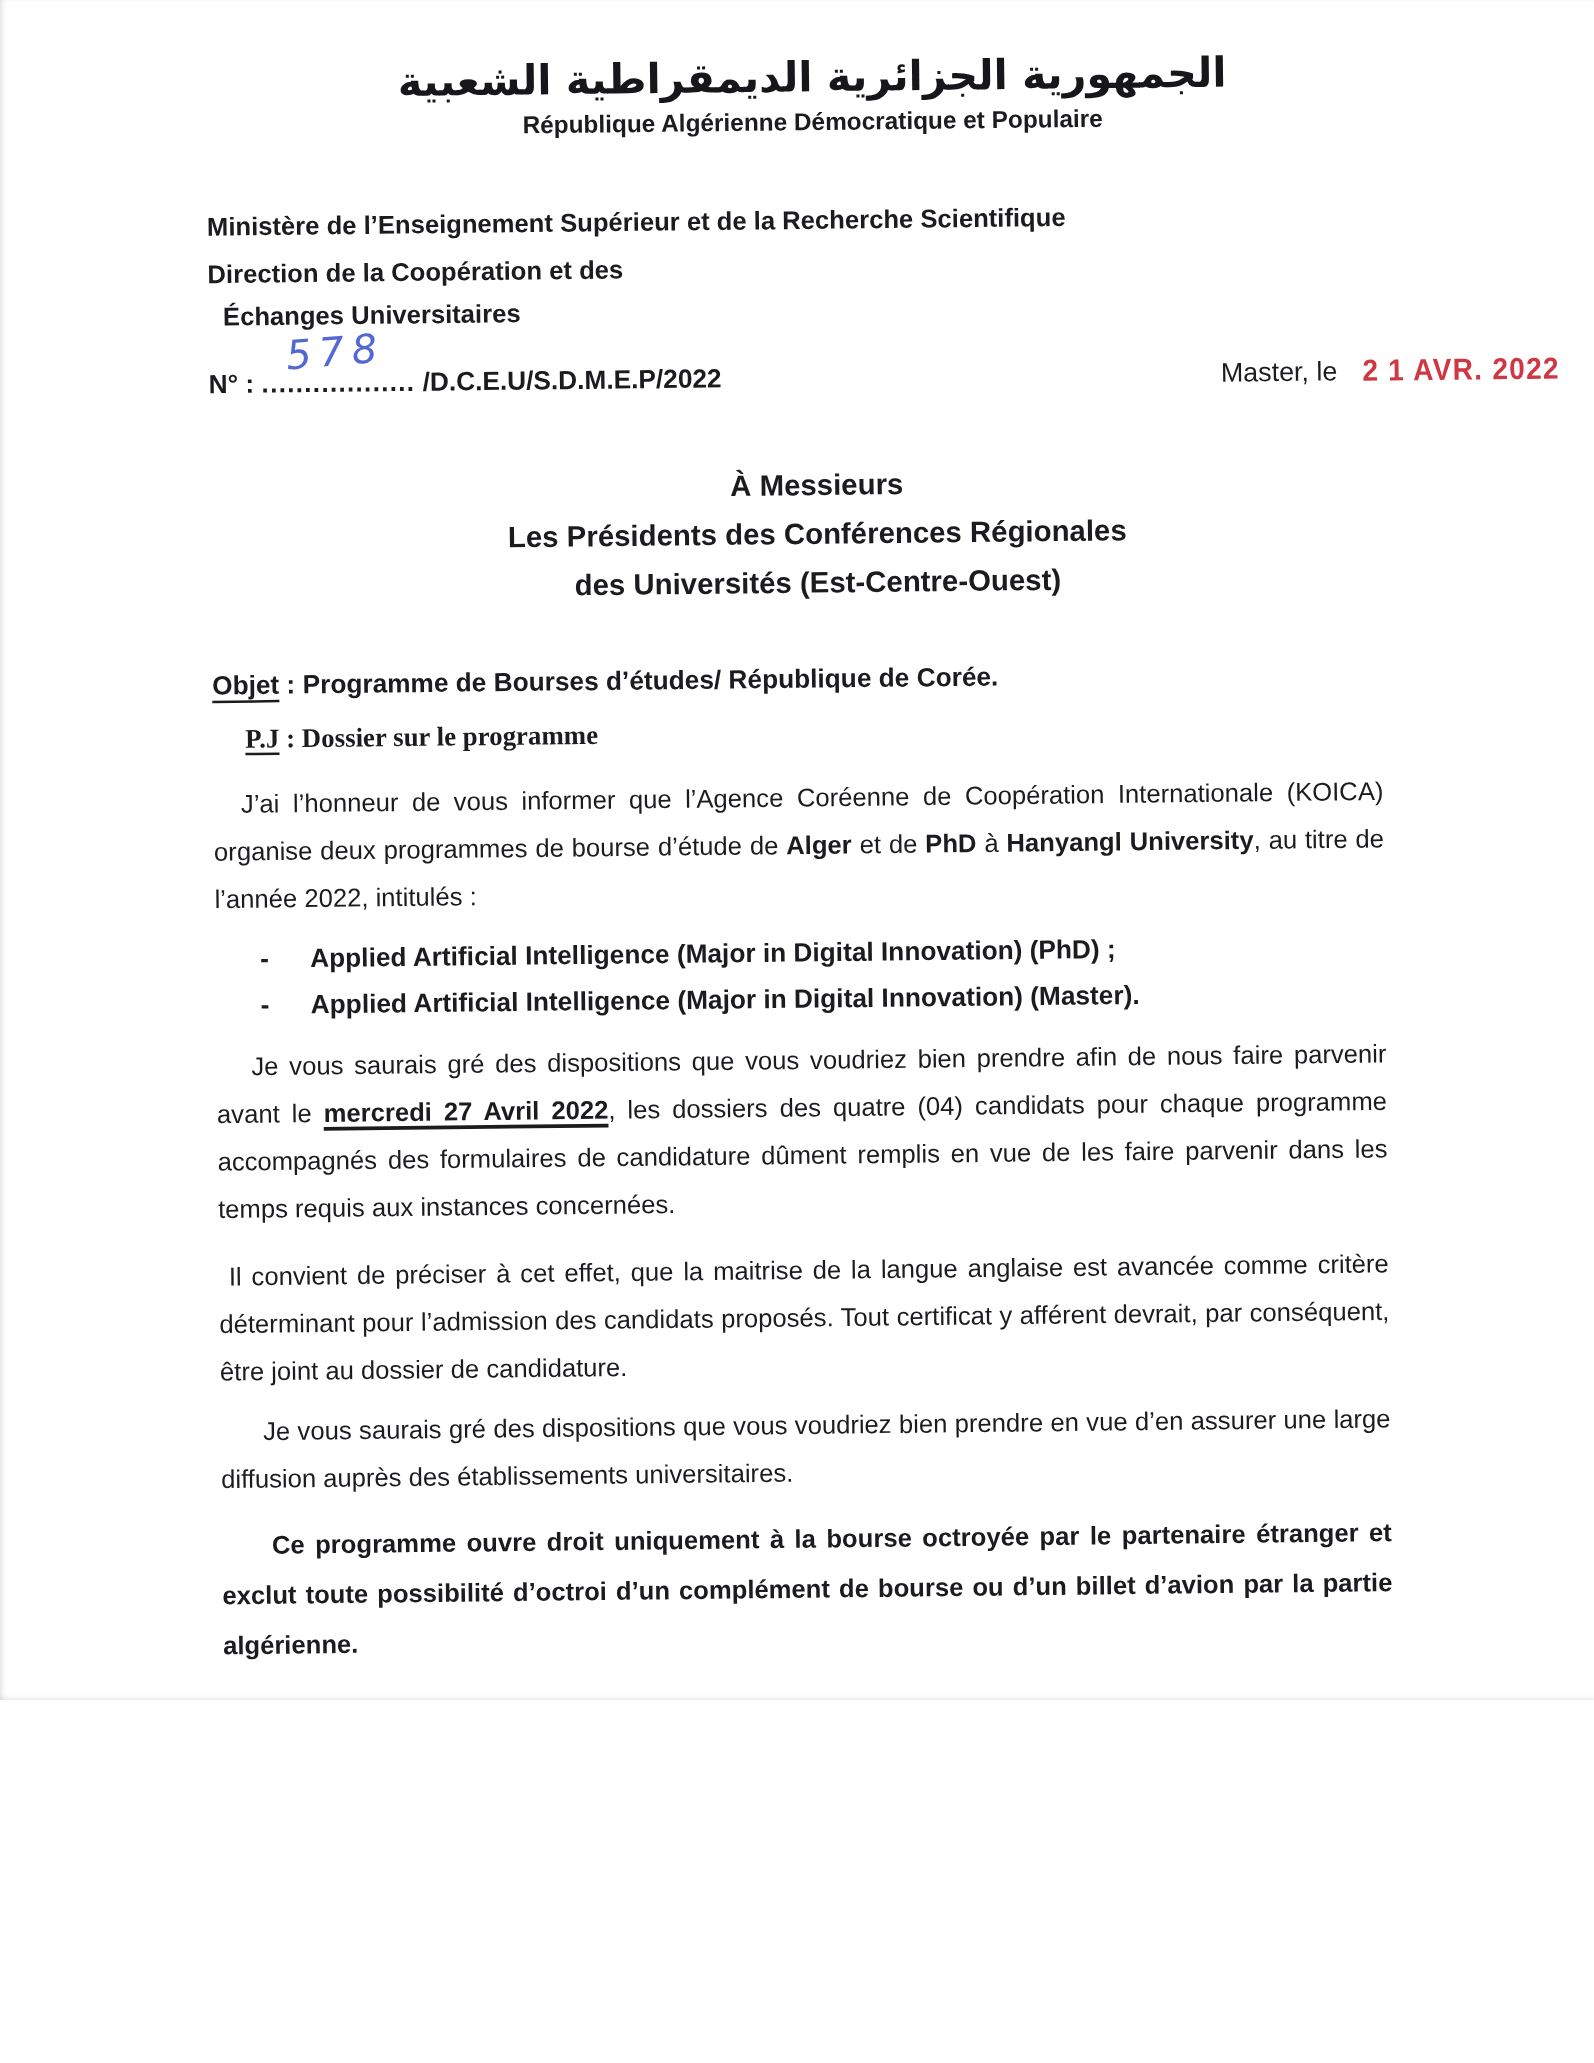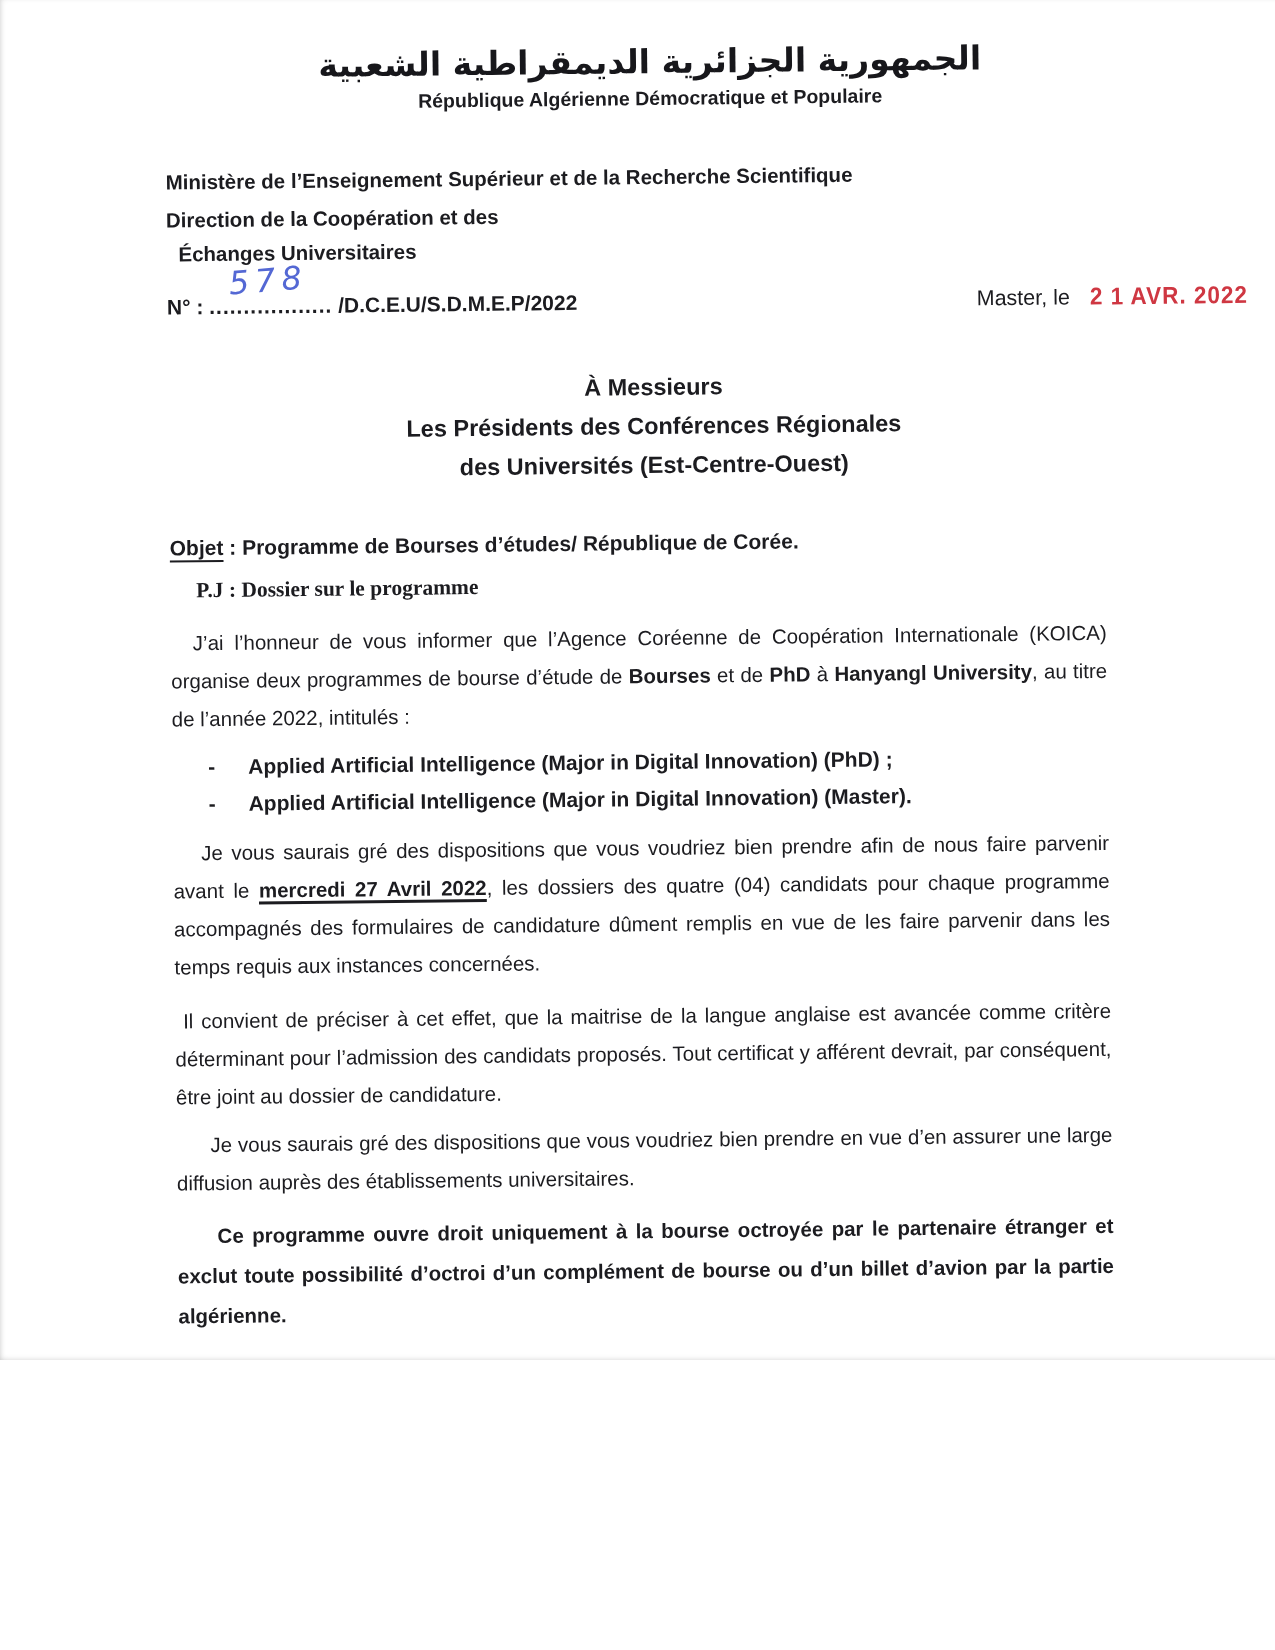--- a/index.html
+++ b/index.html
@@ -61,21 +61,21 @@
   .recipient{margin-top:50px;text-align:center;font-weight:700;}
   .recipient div{font-size:23.5px;line-height:39px;}
 
   .subject{margin:44px 0 0 170px;font-size:21px;font-weight:700;line-height:27px;}
   .subject .lbl{text-decoration:underline;text-decoration-thickness:2px;text-underline-offset:5px;margin-top:35px;}
   .attachment{
     margin:16px 0 0 196px;
     font-family:"Liberation Serif",serif;
     font-size:21.5px;font-weight:700;line-height:27px;
   }
-  .attachment .lbl{text-decoration-thickness:2px;text-underline-offset:4px;}
+  .attachment .lbl{text-decoration:underline;text-decoration-thickness:2px;text-underline-offset:4px;}
 
   .para{
     width:936px;margin-left:170px;
     font-size:20.5px;line-height:38px;
     text-align:justify;
   }
   .p1{margin-top:20px;text-indent:22px;}
   .p2{margin-top:12px;text-indent:28px;}
   .p3{margin-top:16px;text-indent:8px;}
   .p4{margin-top:10px;text-indent:34px;}
@@ -133,21 +133,21 @@
     </div>
 
     <div class="subject">
       <span class="lbl">Objet</span><span> : </span><span>Programme de Bourses d’études/ République de Corée.</span>
     </div>
 
     <div class="attachment">
       <span class="lbl">P.J</span><span> : </span><span>Dossier sur le programme</span>
     </div>
 
-    <div class="para p1"><span>J’ai l’honneur de vous informer que l’Agence Coréenne de Coopération Internationale (KOICA) organise deux programmes de bourse d’étude de </span><span class="b">Bourses</span><span> et de </span><span class="b">PhD</span><span> à </span><span class="b">Hanyangl University</span><span>, au titre de l’année 2022, intitulés :</span></div>
+    <div class="para p1"><span>J’ai l’honneur de vous informer que l’Agence Coréenne de Coopération Internationale (KOICA) organise deux programmes de bourse d’étude de </span><span class="b">Alger</span><span> et de </span><span class="b">PhD</span><span> à </span><span class="b">Hanyangl University</span><span>, au titre de l’année 2022, intitulés :</span></div>
 
     <div class="bullets">
       <div class="bullet-row">
         <span class="bullet-marker">-</span>
         <span>Applied Artificial Intelligence (Major in Digital Innovation) (PhD) ;</span>
       </div>
       <div class="bullet-row">
         <span class="bullet-marker">-</span>
         <span>Applied Artificial Intelligence (Major in Digital Innovation) (Master).</span>
       </div>

